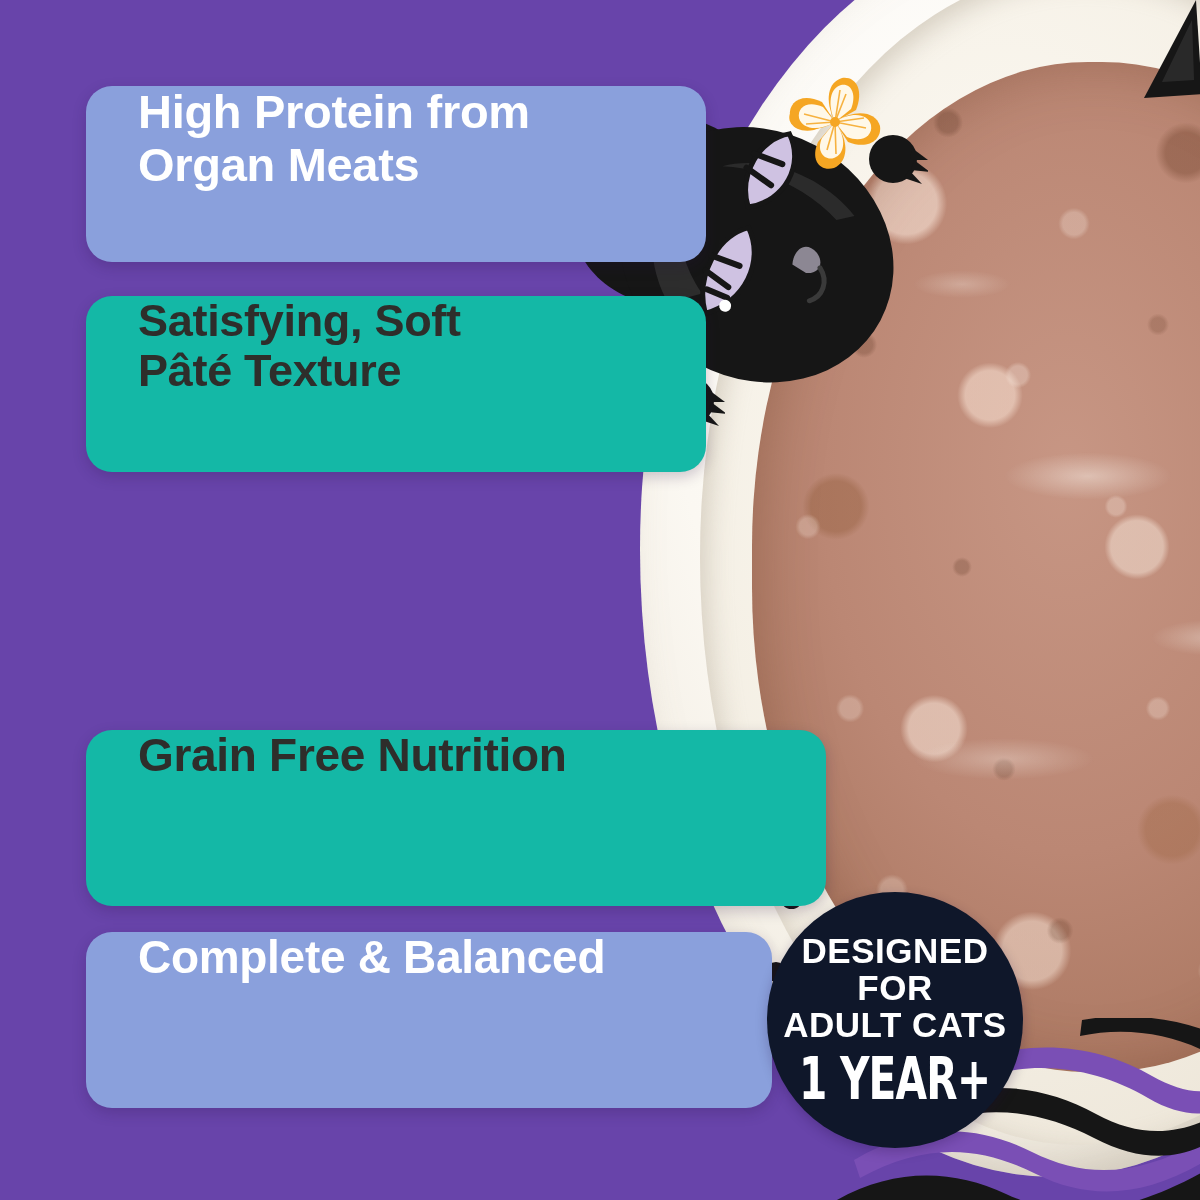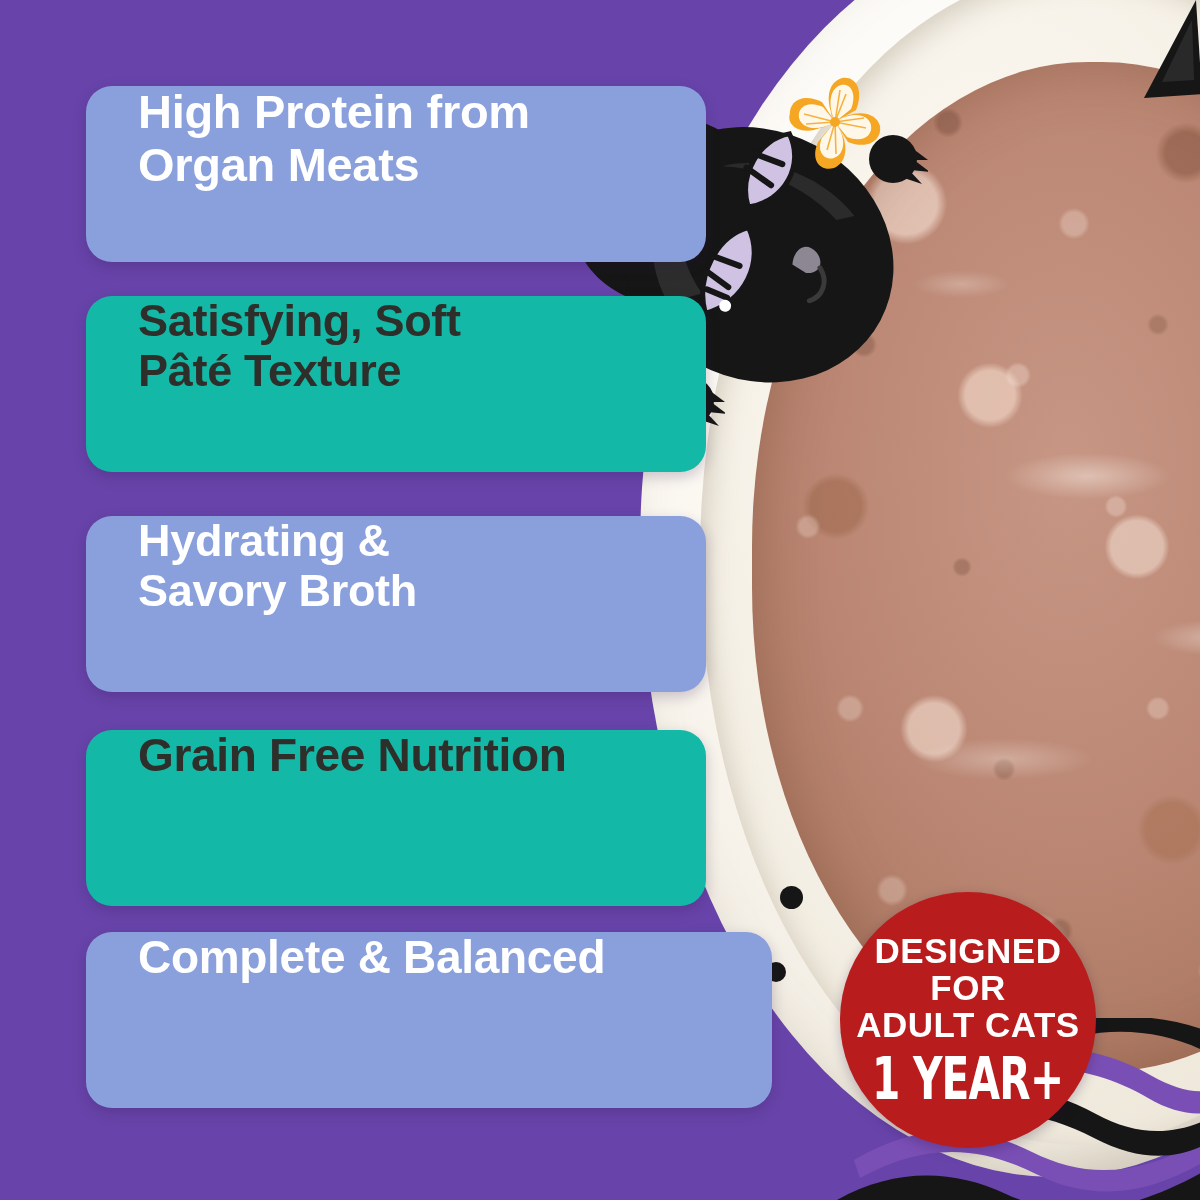--- a/index.html
+++ b/index.html
@@ -105,29 +105,29 @@
   .banner .txt{
     font-weight:700;letter-spacing:-.3px;line-height:1.12;
     white-space:pre-line;
   }
   .b1{top:86px;width:620px;height:176px;}
   .b1 .txt{font-size:47px;}
   .b2{top:296px;width:620px;height:176px;}
   .b2 .txt{font-size:45px;}
   .b3{top:516px;width:620px;height:176px;}
   .b3 .txt{font-size:45px;}
-  .b4{top:730px;width:620px;height:176px;}
+  .b4{top:730px;width:740px;height:176px;}
   .b4 .txt{font-size:46px;}
   .b5{top:932px;width:686px;height:176px;}
   .b5 .txt{font-size:46px;}
 
   
   .badge{
-    position:absolute;left:840px;top:892px;width:256px;height:256px;
-    border-radius:50%;background:#b91c1c;color:#fff;
+    position:absolute;left:767px;top:892px;width:256px;height:256px;
+    border-radius:50%;background:#0f172a;color:#fff;
     display:flex;flex-direction:column;align-items:center;justify-content:center;
     text-align:center;line-height:1;
     box-shadow:0 4px 12px rgba(30,10,60,.25);
   }
   .badge .l1{font-size:35px;font-weight:700;letter-spacing:.5px;margin-bottom:2px;}
   .badge .l2{font-size:35px;font-weight:700;letter-spacing:.5px;margin-bottom:2px;}
   .badge .l3{font-size:35px;font-weight:700;letter-spacing:.5px;margin-bottom:8px;}
   .badge .l4{
     font-family:"Liberation Sans Narrow","DejaVu Sans Condensed","Liberation Sans",sans-serif;
     font-size:58px;font-weight:700;letter-spacing:-1px;
@@ -232,24 +232,20 @@
     <div class="banner blue b1">
       <span class="txt">High Protein from
 Organ Meats</span>
     </div>
 
     <div class="banner white b2">
       <span class="txt">Satisfying, Soft
 Pâté Texture</span>
     </div>
 
-    <div class="banner blue b3">
-      <span class="txt">Hydrating &amp;
-Savory Broth</span>
-    </div>
 
     <div class="banner white b4">
       <span class="txt">Grain Free Nutrition</span>
     </div>
 
     <div class="banner blue b5">
       <span class="txt">Complete &amp; Balanced</span>
     </div>
   </div>
 

